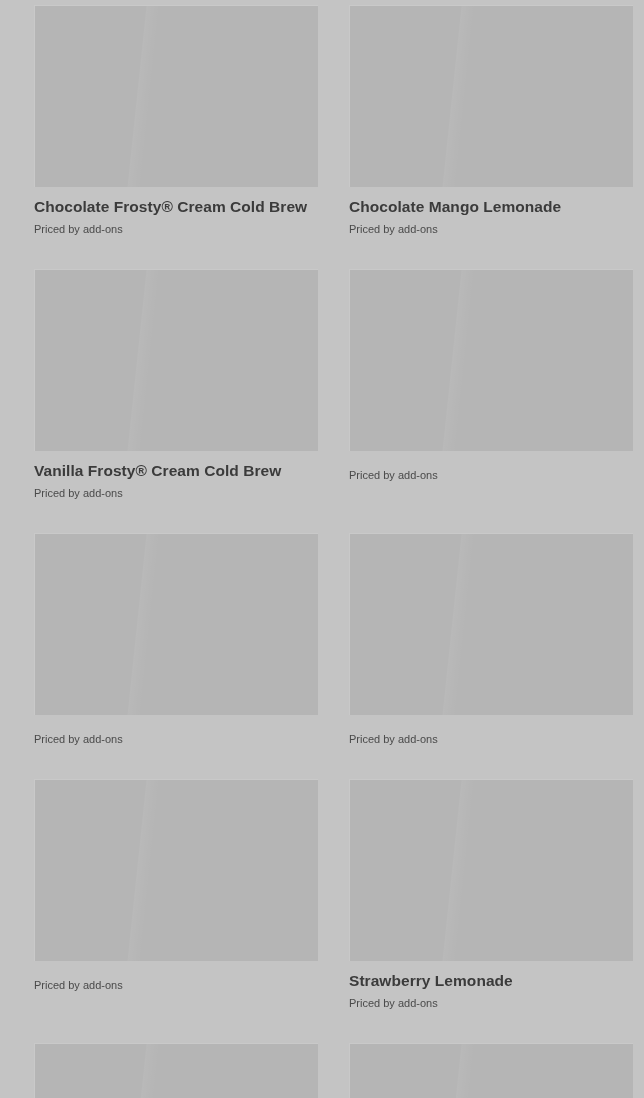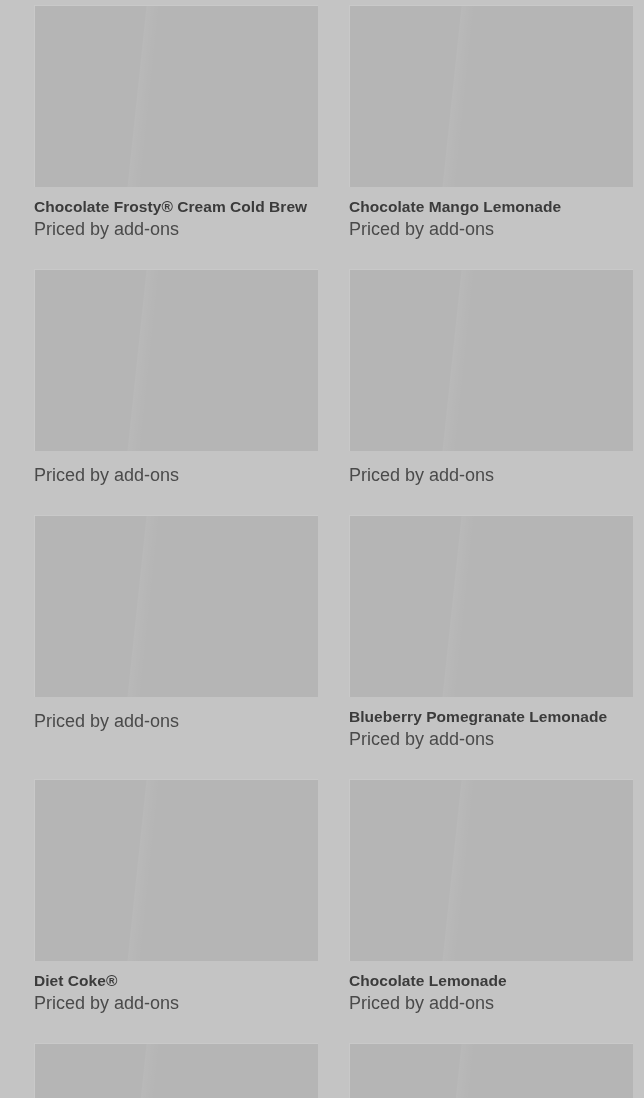--- a/index.html
+++ b/index.html
@@ -68,21 +68,21 @@
   .product-title {
     font-size: 15.5px;
     font-weight: bold;
     line-height: 18px;
     color: #3b3b3b;
     letter-spacing: 0.05px;
     white-space: nowrap;
   }
 
   .product-price-note {
-    font-size: 18px;
+    font-size: 11px;
     font-weight: normal;
     line-height: 17px;
     color: #4a4a4a;
     padding-top: 5px;
     white-space: nowrap;
   }
 </style>
 </head>
 <body>
 
@@ -97,53 +97,52 @@
     <div class="product-card">
       <div class="product-image"></div>
       <div class="product-info">
         <div class="product-title">Chocolate Mango Lemonade</div>
         <div class="product-price-note">Priced by add-ons</div>
       </div>
     </div>
     <div class="product-card">
       <div class="product-image"></div>
       <div class="product-info">
+        <div class="product-title">Vanilla Frosty® Cream Cold Brew</div>
         <div class="product-price-note">Priced by add-ons</div>
       </div>
     </div>
     <div class="product-card">
       <div class="product-image"></div>
       <div class="product-info">
         <div class="product-price-note">Priced by add-ons</div>
       </div>
     </div>
     <div class="product-card">
       <div class="product-image"></div>
       <div class="product-info">
         <div class="product-price-note">Priced by add-ons</div>
       </div>
     </div>
     <div class="product-card">
       <div class="product-image"></div>
       <div class="product-info">
-        <div class="product-title">Blueberry Pomegranate Lemonade</div>
         <div class="product-price-note">Priced by add-ons</div>
       </div>
     </div>
     <div class="product-card">
       <div class="product-image"></div>
       <div class="product-info">
-        <div class="product-title">Diet Coke®</div>
         <div class="product-price-note">Priced by add-ons</div>
       </div>
     </div>
     <div class="product-card">
       <div class="product-image"></div>
       <div class="product-info">
-        <div class="product-title">Chocolate Lemonade</div>
+        <div class="product-title">Strawberry Lemonade</div>
         <div class="product-price-note">Priced by add-ons</div>
       </div>
     </div>
     <div class="product-card is-clipped">
       <div class="product-image"></div>
     </div>
     <div class="product-card is-clipped">
       <div class="product-image"></div>
     </div>
   </div>

